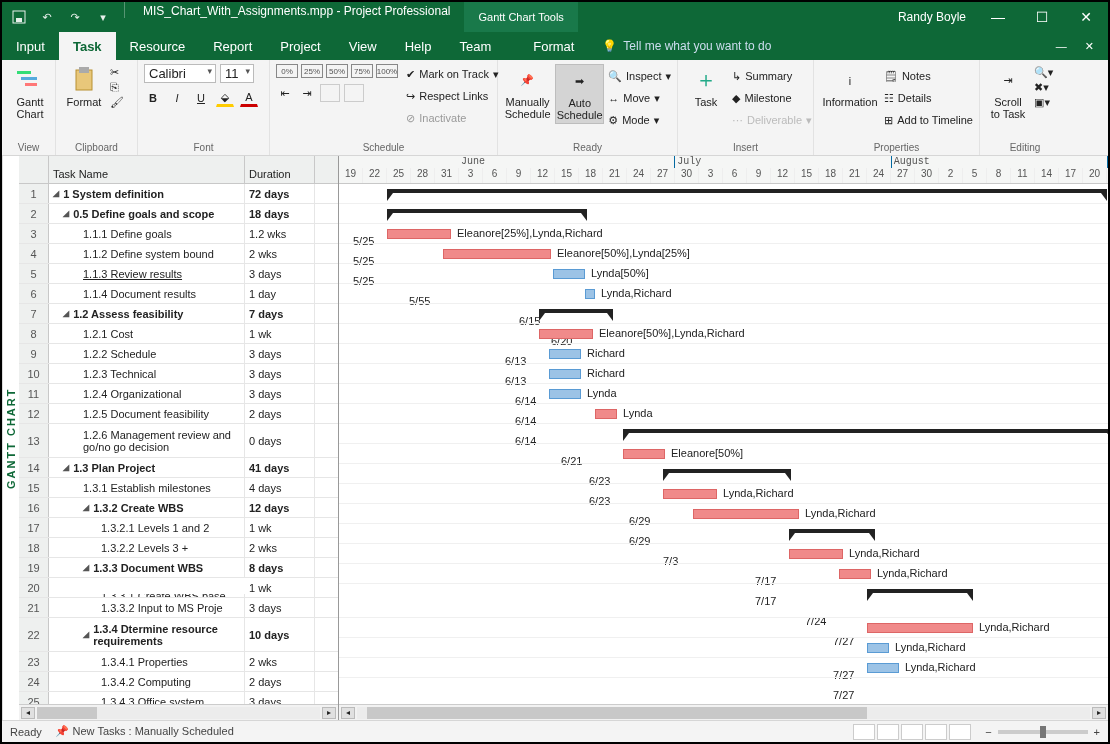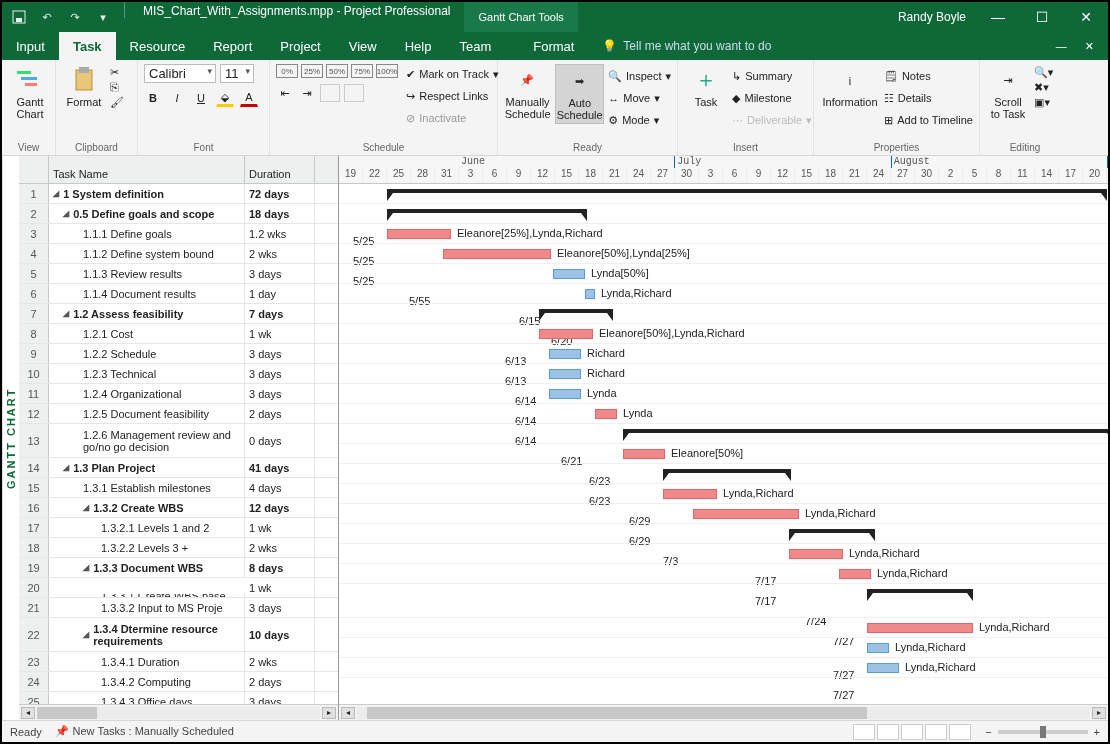--- a/index.html
+++ b/index.html
@@ -332,21 +332,21 @@
           <div class="tn ind2" style="white-space: nowrap;">1.1.1 Define goals</div>
           <div class="du">1.2 wks</div>
         </div>
         <div class="grow">
           <div class="rn">4</div>
           <div class="tn ind2" style="white-space: nowrap;">1.1.2 Define system bound</div>
           <div class="du">2 wks</div>
         </div>
         <div class="grow">
           <div class="rn">5</div>
-          <div class="tn ind2" style="white-space: nowrap;">1.1.3 Review results</div>
+          <div class="tn ind2" style="white-space: nowrap; text-decoration: underline;">1.1.3 Review results</div>
           <div class="du">3 days</div>
         </div>
         <div class="grow">
           <div class="rn">6</div>
           <div class="tn ind2" style="white-space: nowrap;">1.1.4 Document results</div>
           <div class="du">1 day</div>
         </div>
         <div class="grow">
           <div class="rn">7</div>
           <div class="tn ind1 bold toggle" style="white-space: nowrap;">1.2 Assess feasibility</div>
@@ -422,31 +422,31 @@
           <div class="tn ind3" style="white-space: nowrap;">1.3.3.2 Input to MS Proje</div>
           <div class="du">3 days</div>
         </div>
         <div class="grow tall">
           <div class="rn">22</div>
           <div class="tn ind2 bold toggle" style="white-space: normal;">1.3.4 Dtermine resource requirements</div>
           <div class="du bold">10 days</div>
         </div>
         <div class="grow">
           <div class="rn">23</div>
-          <div class="tn ind3" style="white-space: nowrap;">1.3.4.1 Duration</div>
+          <div class="tn ind3" style="white-space: nowrap;">1.3.4.1 Properties</div>
           <div class="du">2 wks</div>
         </div>
         <div class="grow">
           <div class="rn">24</div>
           <div class="tn ind3" style="white-space: nowrap;">1.3.4.2 Computing</div>
           <div class="du">2 days</div>
         </div>
         <div class="grow">
           <div class="rn">25</div>
-          <div class="tn ind3" style="white-space: nowrap;">1.3.4.3 Office days</div>
+          <div class="tn ind3" style="white-space: nowrap;">1.3.4.3 Office system</div>
           <div class="du">3 days</div>
         </div>
       </div>
     <div class="grid-hscroll">
       <div class="hsbtn">◂</div>
       <div class="hstrack">
           <div class="hsthumb"></div>
         </div>
       <div class="hsbtn">▸</div>
     </div>

